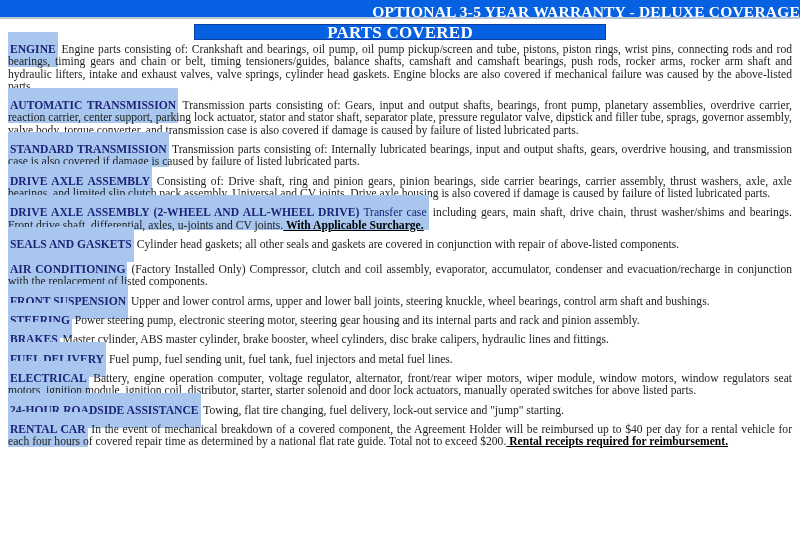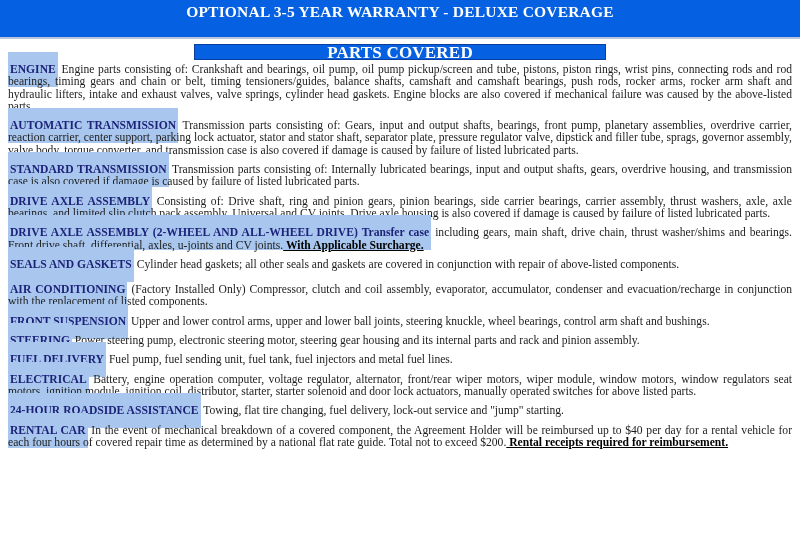--- a/index.html
+++ b/index.html
@@ -9,23 +9,23 @@
     --heading-text:#1c2379;
     --body-text:#1c1c1c;
   }
   *{box-sizing:border-box;}
   html,body{margin:0;padding:0;}
   body{
     width:800px;height:543px;overflow:hidden;background:#ffffff;
     font-family:"Liberation Serif","DejaVu Serif",serif;
   }
   .banner{
-    width:800px;height:39px;line-height:23px;
+    width:800px;height:19px;line-height:23px;
     background:var(--banner-bg);color:var(--banner-text);
-    text-align:center;font-weight:bold;font-size:15.5px;
+    text-align:right;font-weight:bold;font-size:15.5px;
     border-bottom:2px solid #b9c6da;
     letter-spacing:.2px;
   }
   .subbanner{
     width:412px;height:16px;line-height:15px;
     margin:5px auto 0;
     background:var(--banner-bg);color:var(--banner-text);
     text-align:center;font-weight:bold;font-size:17px;
     border:1px solid #0a3f9e;
     letter-spacing:.2px;
@@ -37,21 +37,21 @@
     margin:0 0 7px 0;
     font-size:11.6px;line-height:12.3px;
     text-align:justify;color:var(--body-text);
   }
   .section.extra-space{margin-top:13px;}
   .hl{
     background:var(--heading-bg);color:var(--heading-text);
     font-weight:bold;padding:11px 2px;
   }
   .hcap{font-weight:bold;}
-  .hsub{font-weight:bold;}
+  .hsub{font-weight:normal;}
   .body-bold{color:#000000;font-weight:bold;text-decoration:underline;}
 </style>
 </head>
 <body>
 
 <div class="banner">
   <span>OPTIONAL 3-5 YEAR WARRANTY - DELUXE COVERAGE</span>
 </div>
 
 <div class="subbanner">
@@ -70,20 +70,21 @@
   <p class="section"><span class="hl"><span class="hcap">DRIVE AXLE ASSEMBLY (2-WHEEL AND ALL-WHEEL DRIVE)</span><span class="hsub"> Transfer case</span></span><span class="body-text"> including gears, main shaft, drive chain, thrust washer/shims and bearings. Front drive shaft, differential, axles, u-joints and CV joints.</span><span class="body-bold"> With Applicable Surcharge.</span></p>
 
   <p class="section"><span class="hl"><span class="hcap">SEALS AND GASKETS</span></span><span class="body-text"> Cylinder head gaskets; all other seals and gaskets are covered in conjunction with repair of above-listed components.</span></p>
 
   <p class="section extra-space"><span class="hl"><span class="hcap">AIR CONDITIONING</span></span><span class="body-text"> (Factory Installed Only) Compressor, clutch and coil assembly, evaporator, accumulator, condenser and evacuation/recharge in conjunction with the replacement of listed components.</span></p>
 
   <p class="section"><span class="hl"><span class="hcap">FRONT SUSPENSION</span></span><span class="body-text"> Upper and lower control arms, upper and lower ball joints, steering knuckle, wheel bearings, control arm shaft and bushings.</span></p>
 
   <p class="section"><span class="hl"><span class="hcap">STEERING</span></span><span class="body-text"> Power steering pump, electronic steering motor, steering gear housing and its internal parts and rack and pinion assembly.</span></p>
 
+  <p class="section"><span class="hl"><span class="hcap">BRAKES</span></span><span class="body-text"> Master cylinder, ABS master cylinder, brake booster, wheel cylinders, disc brake calipers, hydraulic lines and fittings.</span></p>
 
 
   <p class="section"><span class="hl"><span class="hcap">FUEL DELIVERY</span></span><span class="body-text"> Fuel pump, fuel sending unit, fuel tank, fuel injectors and metal fuel lines.</span></p>
 
   <p class="section"><span class="hl"><span class="hcap">ELECTRICAL</span></span><span class="body-text"> Battery, engine operation computer, voltage regulator, alternator, front/rear wiper motors, wiper module, window motors, window regulators seat motors, ignition module, ignition coil, distributor, starter, starter solenoid and door lock actuators, manually operated switches for above listed parts.</span></p>
 
   <p class="section"><span class="hl"><span class="hcap">24-HOUR ROADSIDE ASSISTANCE</span></span><span class="body-text"> Towing, flat tire changing, fuel delivery, lock-out service and "jump" starting.</span></p>
 
   <p class="section"><span class="hl"><span class="hcap">RENTAL CAR</span></span><span class="body-text"> In the event of mechanical breakdown of a covered component, the Agreement Holder will be reimbursed up to $40 per day for a rental vehicle for each four hours of covered repair time as determined by a national flat rate guide. Total not to exceed $200.</span><span class="body-bold"> Rental receipts required for reimbursement.</span></p>
 </div>

